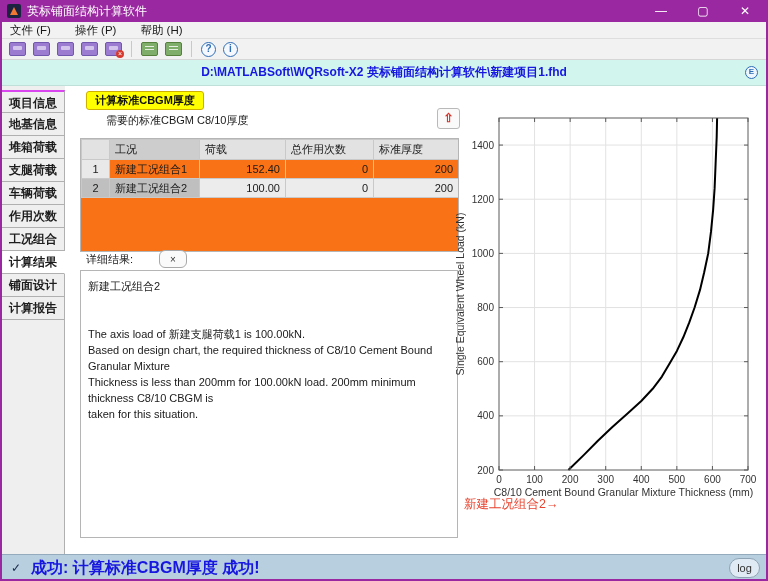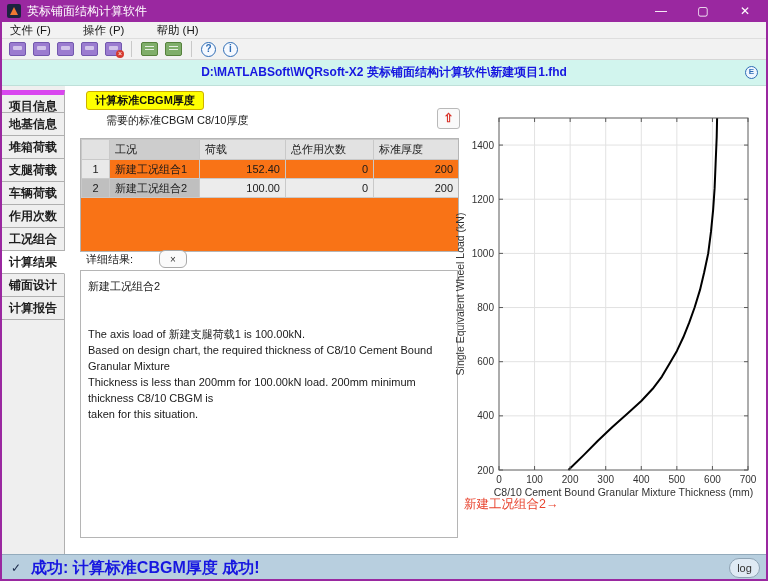--- a/index.html
+++ b/index.html
@@ -8,21 +8,21 @@
             border-left:2px solid #9a28a0; border-right:2px solid #9a28a0; border-bottom:2px solid #9a28a0; overflow:hidden; }
   
   .titlebar { height:22px; background:#9a28a0; display:flex; align-items:center; padding-left:5px; }
   .app-icon { width:14px; height:14px; background:#1c2340; border-radius:2px; position:relative; flex:0 0 auto; }
   .app-icon .tri { position:absolute; left:3px; top:3px; width:0; height:0;
                    border-left:4px solid transparent; border-right:4px solid transparent; border-bottom:8px solid #f07832; }
   .title { color:#fff; font-size:12px; margin-left:6px; flex:1 1 auto; }
   .win-controls { display:flex; height:100%; }
   .wc { width:42px; height:100%; color:#fff; font-size:12px; display:flex; align-items:center; justify-content:center; cursor:default; }
   
-  .menubar { height:17px; background:#f2f2f2; border-bottom:1px solid #dedede; display:flex; align-items:center; padding-left:8px; gap:32px; }
+  .menubar { height:17px; background:#f2f2f2; border-bottom:1px solid #dedede; display:flex; align-items:center; padding-left:8px; gap:24px; }
   .menu-item { font-size:11.5px; color:#1a1a1a; }
   
   .toolbar { height:21px; background:#f2f2f2; border-bottom:1px solid #d6d6d6; display:flex; align-items:center; padding-left:7px; gap:7px; }
   .tbi { display:inline-block; width:17px; height:14px; border-radius:2px; position:relative; font-size:0; }
   .i-purple { background:#9b7cd0; border:1px solid #7257ae; }
   .i-purple::after { content:""; position:absolute; left:3px; top:3px; right:3px; bottom:5px; background:rgba(255,255,255,.55); border-radius:1px; }
   .i-green { background:#7fae6a; border:1px solid #55813c; }
   .i-green::after { content:""; position:absolute; left:3px; top:3px; right:3px; bottom:3px;
                     background:linear-gradient(#fff 0 1px, transparent 1px 3px, #fff 3px 4px, transparent 4px 6px, #fff 6px 7px, transparent 7px); opacity:.8; }
   .badge-x::before { content:"×"; position:absolute; right:-3px; bottom:-3px; width:8px; height:8px; background:#d63a2f; color:#fff;
@@ -35,21 +35,21 @@
             display:flex; align-items:center; justify-content:center; }
   .banner .path { color:#1717e0; font-size:12px; font-weight:bold; }
   .banner .badge { position:absolute; right:8px; top:6px; width:13px; height:13px; border-radius:50%;
                    border:1.5px solid #2f6db5; color:#2f6db5; background:#eef6ff; font-size:8px; font-weight:bold;
                    text-align:center; line-height:10px; }
   
   .body { display:flex; height:468px; }
   .sidebar { width:63px; background:#efefef; display:flex; flex-direction:column; padding-top:4px; }
   .side-item { height:23px; line-height:22px; padding-left:7px; font-size:12px; font-weight:600; color:#1d1d1d;
                border-bottom:1px solid #b0b0b0; border-right:1px solid #b0b0b0; cursor:default; }
-  .side-item:first-child { border-top:5px solid #d946ef; }
+  .side-item:first-child { border-top:2px solid #d946ef; }
   .side-item.sel { background:#fff; border-right:1px solid #fff; }
   .side-fill { flex:1 1 auto; border-right:1px solid #b0b0b0; }
   .main { position:relative; flex:1 1 auto; background:#fff; }
   
   .calc-btn { position:absolute; left:21px; top:5px; width:118px; height:19px; background:#ffff00;
               border:1px solid #cdb000; border-radius:3px; font-size:11px; font-weight:bold; color:#111;
               font-family:"Liberation Sans", sans-serif; cursor:pointer; }
   .tbl-title { position:absolute; left:15px; top:27px; font-size:11px; color:#1a1a1a;margin-left:26px; }
   .up-btn { position:absolute; left:372px; top:22px; width:23px; height:21px; background:#fafafa;
             border:1px solid #b9b9b9; border-radius:3px; color:#d83228; font-size:12px; font-weight:bold;

